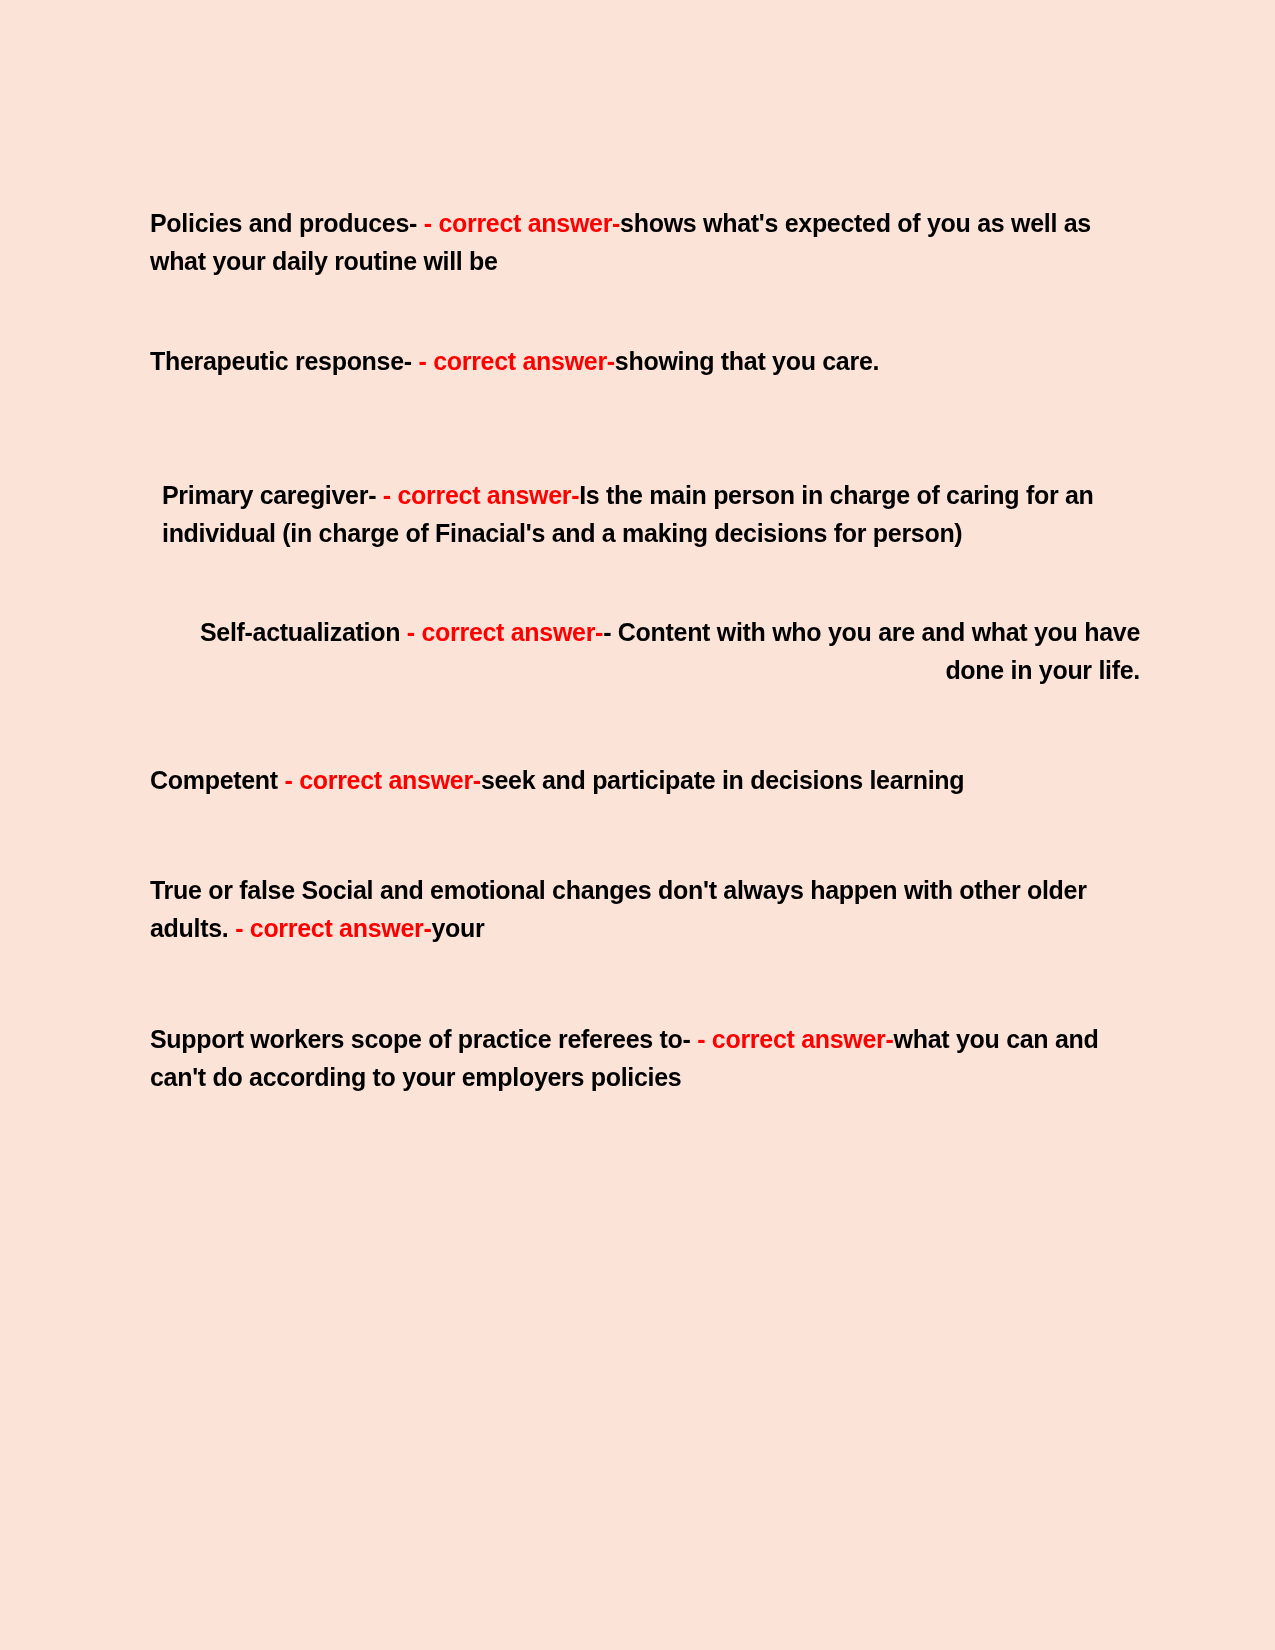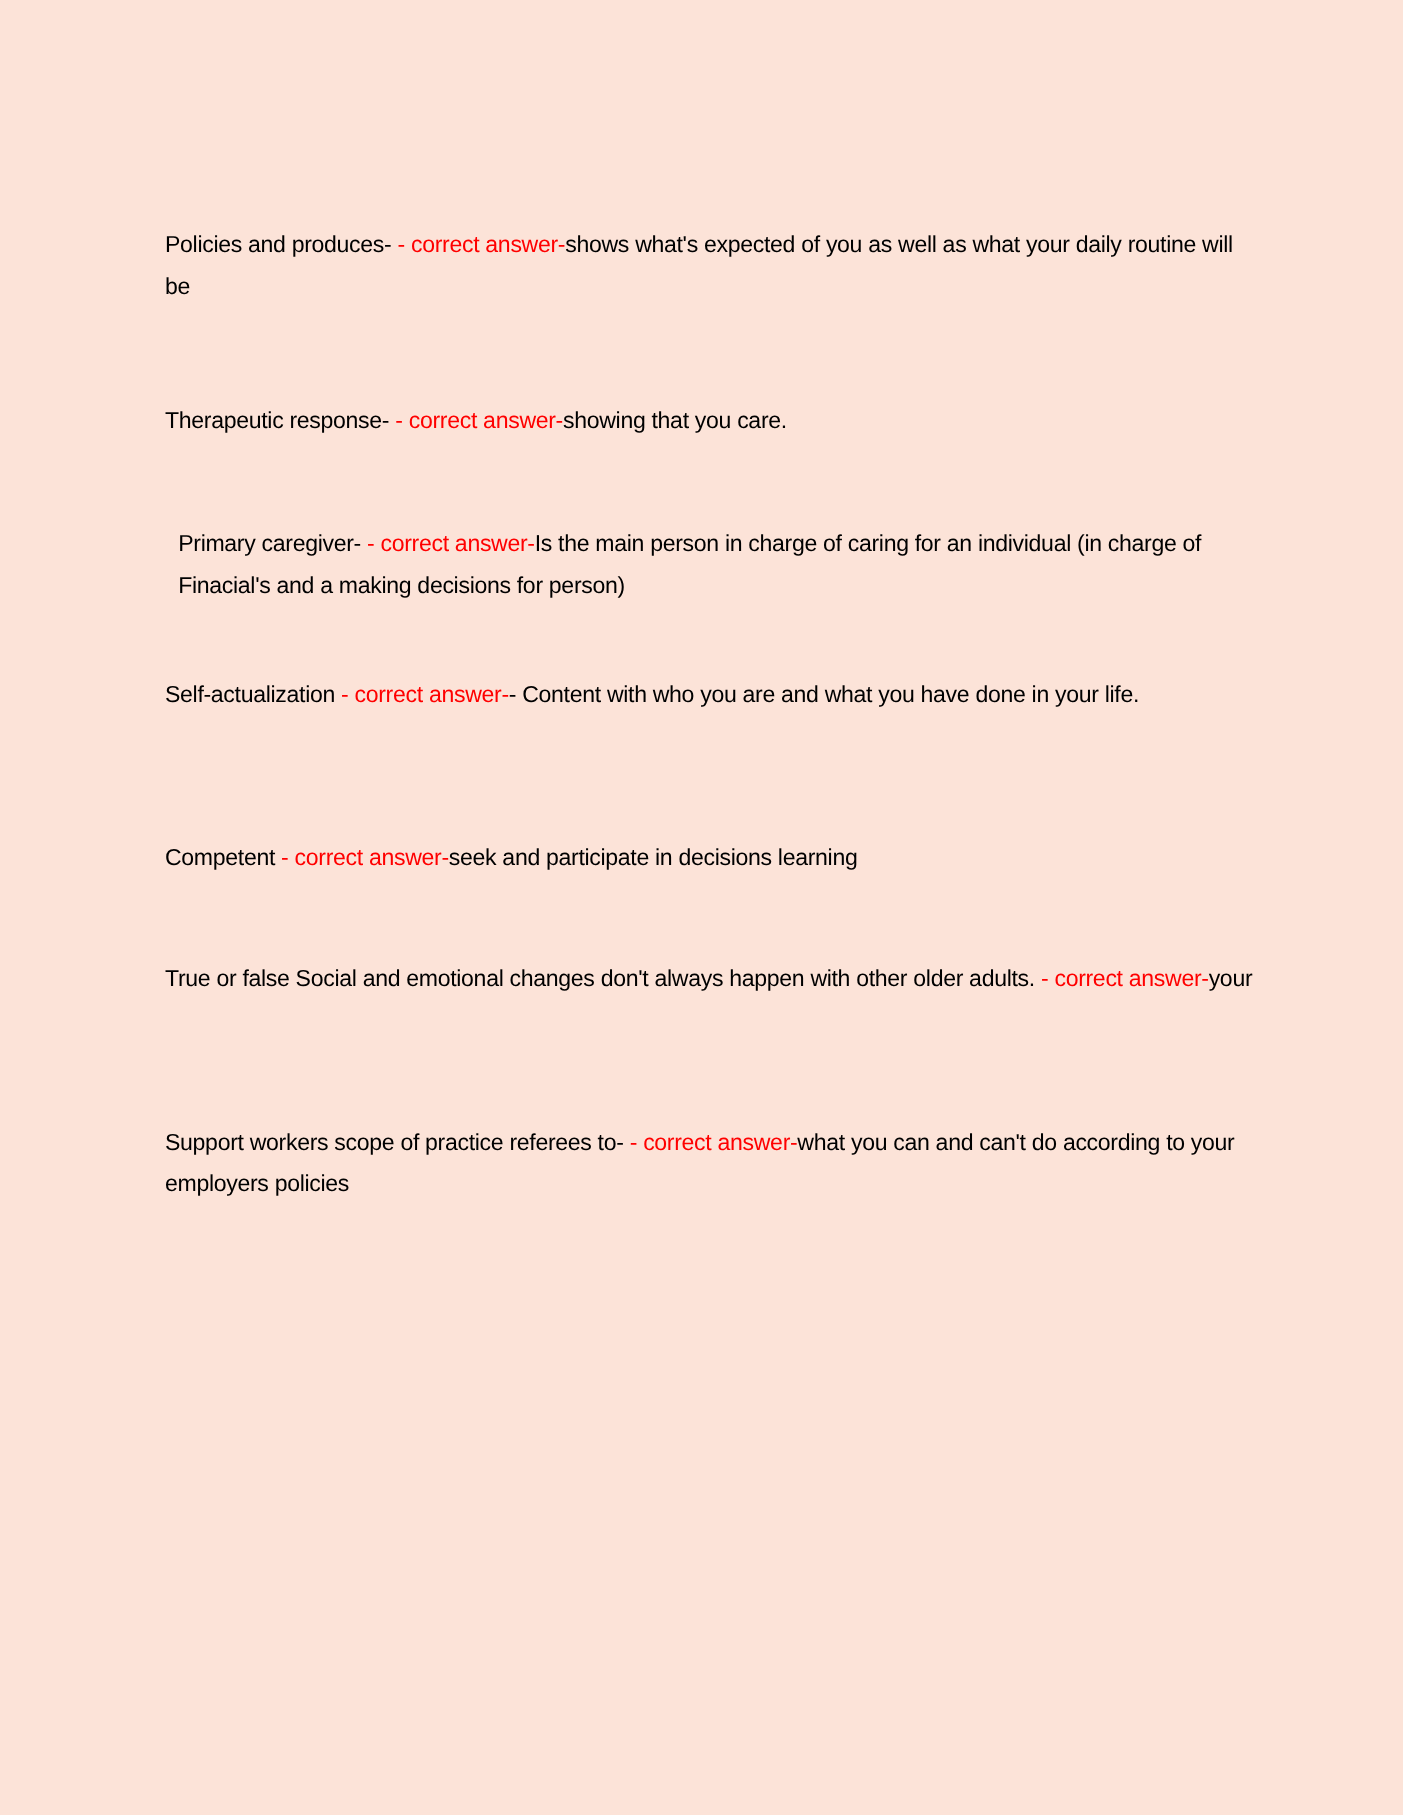--- a/index.html
+++ b/index.html
@@ -18,47 +18,48 @@
     .page {
       position: absolute;
       left: 150px;
       top: 0;
       width: 990px;
     }
     .qa {
       position: absolute;
       left: 0;
       width: 990px;
-      font-size: 21px;
+      font-size: 25px;
       line-height: 38px;
       letter-spacing: -0.3px;
       word-spacing: 0px;
+      font-weight: bold;
     }
     .answer-tag {
       color: #ff0000;
     }
   </style>
 </head>
 <body>
 
 <div class="page">
 
   <p class="qa" style="top:204px; margin:0;">
     <span>Policies and produces- </span><span class="answer-tag">- correct answer-</span><span>shows what's expected of you as well as what your daily routine will be</span>
   </p>
 
-  <p class="qa" style="top:364px; margin:0;">
+  <p class="qa" style="top:342px; margin:0;">
     <span>Therapeutic response- </span><span class="answer-tag">- correct answer-</span><span>showing that you care.</span>
   </p>
 
   <p class="qa" style="top:464px; margin:12px;">
     <span>Primary caregiver- </span><span class="answer-tag">- correct answer-</span><span>Is the main person in charge of caring for an individual (in charge of Finacial's and a making decisions for person)</span>
   </p>
 
-  <p class="qa" style="top:613px; margin:0;">
+  <p class="qa" style="top:613px; margin:0;text-align:right;">
     <span>Self-actualization </span><span class="answer-tag">- correct answer-</span><span>- Content with who you are and what you have done in your life.</span>
   </p>
 
   <p class="qa" style="top:761px; margin:0;">
     <span>Competent </span><span class="answer-tag">- correct answer-</span><span>seek and participate in decisions learning</span>
   </p>
 
   <p class="qa" style="top:871px; margin:0;">
     <span>True or false Social and emotional changes don't always happen with other older adults. </span><span class="answer-tag">- correct answer-</span><span>your</span>
   </p>

